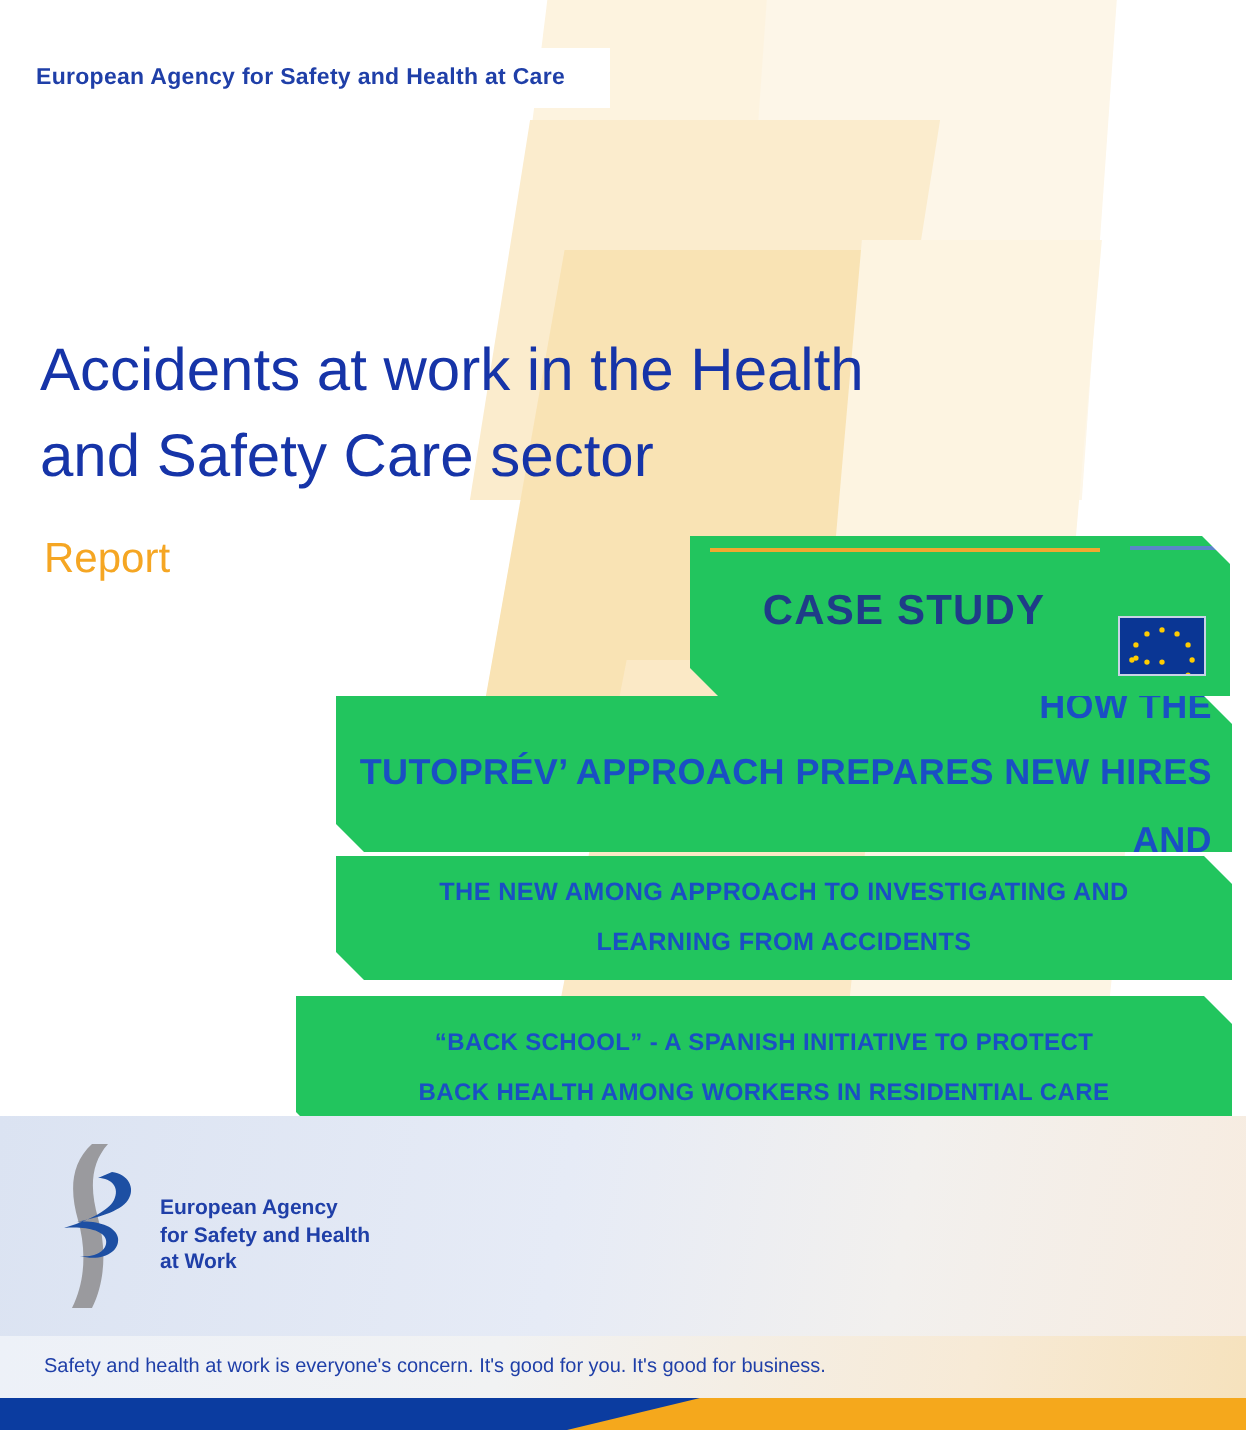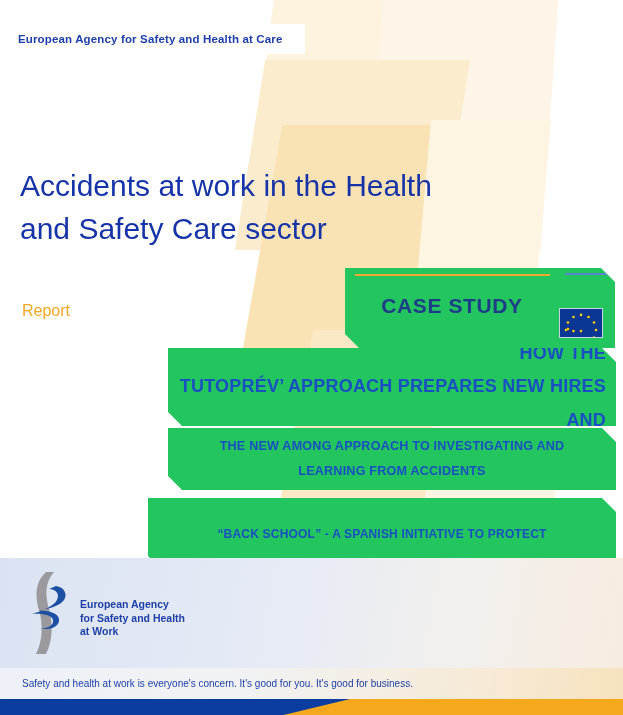--- a/index.html
+++ b/index.html
@@ -97,23 +97,22 @@
     width: 430px;
     font-size: 30px;
     line-height: 1.42;
     color: #1634a8;
     font-weight: normal;
     margin: 0;
   }
   .subtitle {
     position: absolute;
     left: 22px; top: 268px;
-    font-size: 16px;
+    font-size: 21px;
     color: #f5a623;
-    margin-top: 34px;
   }
 
   
   .card {
     position: absolute;
     background: #22c55e;
     box-sizing: border-box;
     -webkit-clip-path: polygon(0 0, calc(100% - 14px) 0, 100% 14px, 100% 100%, 14px 100%, 0 calc(100% - 14px));
     clip-path: polygon(0 0, calc(100% - 14px) 0, 100% 14px, 100% 100%, 14px 100%, 0 calc(100% - 14px));
     filter: drop-shadow(2px 2px 2px rgba(110,110,120,0.45));
@@ -293,20 +292,21 @@
   <div class="card" id="card-2">
     <div class="card-inner">
       <div>THE NEW AMONG APPROACH TO INVESTIGATING AND</div>
       <div>LEARNING FROM ACCIDENTS</div>
     </div>
   </div>
 
   <div class="card" id="card-3">
     <div class="card-inner">
       <div>“BACK SCHOOL” - A SPANISH INITIATIVE TO PROTECT</div>
+      <div>BACK HEALTH AMONG WORKERS IN RESIDENTIAL CARE</div>
     </div>
   </div>
 
   <div class="card" id="card-4">
     <div class="card-inner">
       <div>RAISING AWARENESS TO PREVENT WORKPLACE</div>
       <div>VIOLENCE AGAINST HEALTHCARE PROFESSIONALS</div>
     </div>
   </div>
 

